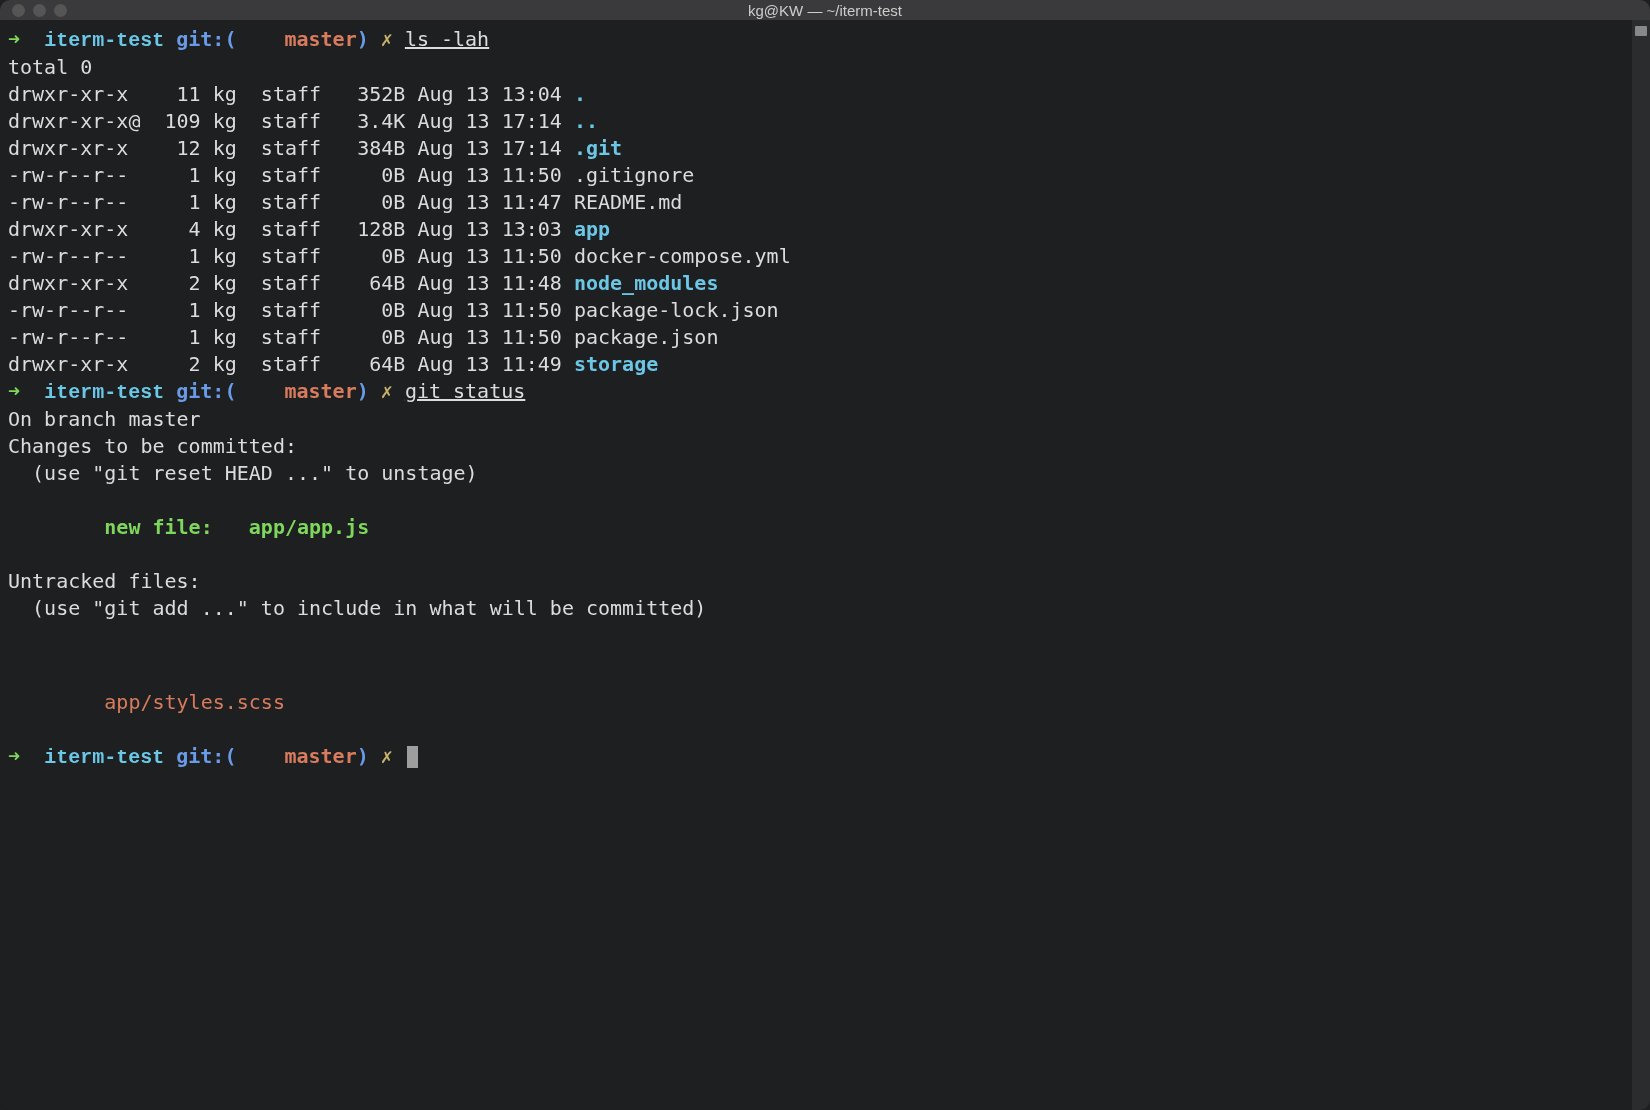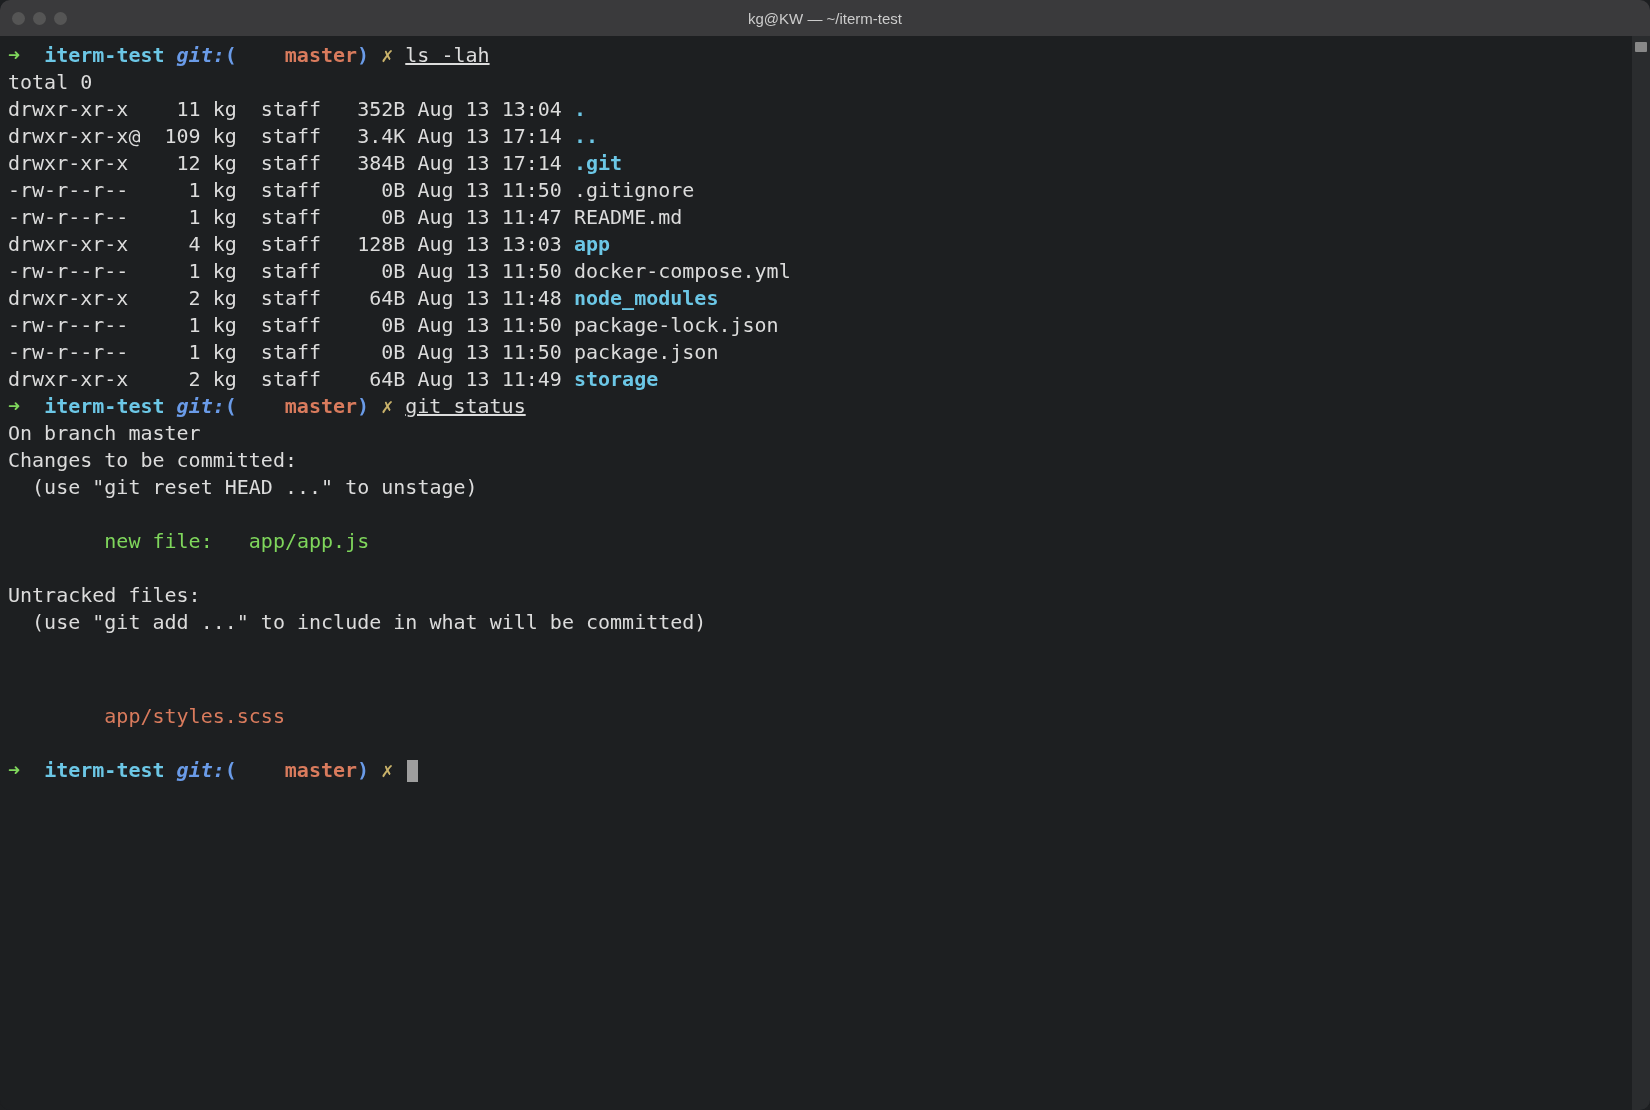--- a/index.html
+++ b/index.html
@@ -15,21 +15,21 @@
   .window {
     width: 100%;
     height: 100%;
     display: flex;
     flex-direction: column;
     background: #1d1f21;
     border-radius: 10px;
     overflow: hidden;
   }
   .titlebar {
-    height: 36px;
+    height: 20px;
     background: #3a3a3c;
     display: flex;
     align-items: center;
     position: relative;
     flex-shrink: 0;
   }
   .traffic-lights {
     display: flex;
     gap: 8px;
     padding-left: 12px;
@@ -69,28 +69,28 @@
   }
   .gutter .mark {
     position: absolute;
     top: 6px; left: 3px;
     width: 12px; height: 10px;
     background: #888;
     border-radius: 1px;
   }
   .row { display: block; }
   .arrow { color: #7fd65c; font-weight: bold; }
-  .cwd { color: #6cc7e6; font-weight: bold; }
-  .gitlabel { color: #6a9be8; font-weight: bold; font-style: italic; }
+  .cwd { color: #6cc7e6; font-weight: bold; font-family: Liberation Mono, monospace; }
+  .gitlabel { color: #6a9be8; font-weight: bold; }
   .paren { color: #6a9be8; font-weight: bold; }
   .branch { color: #d97b5d; font-weight: bold; padding-left: 48px; }
   .x { color: #c9b26a; font-weight: bold; }
   .cmd { color: #dcdcdc; text-decoration: underline; }
   .dir { color: #6cc7e6; font-weight: bold; }
-  .green { color: #7fd65c; }
+  .green { color: #7fd65c; font-weight: bold; }
   .red { color: #d97b5d; margin-top: 40px; }
   .cursor {
     display: inline-block;
     width: 11px; height: 22px;
     background: #9e9e9e;
     vertical-align: text-bottom;
     margin-left: 2px;
   }
 </style>
 </head>

